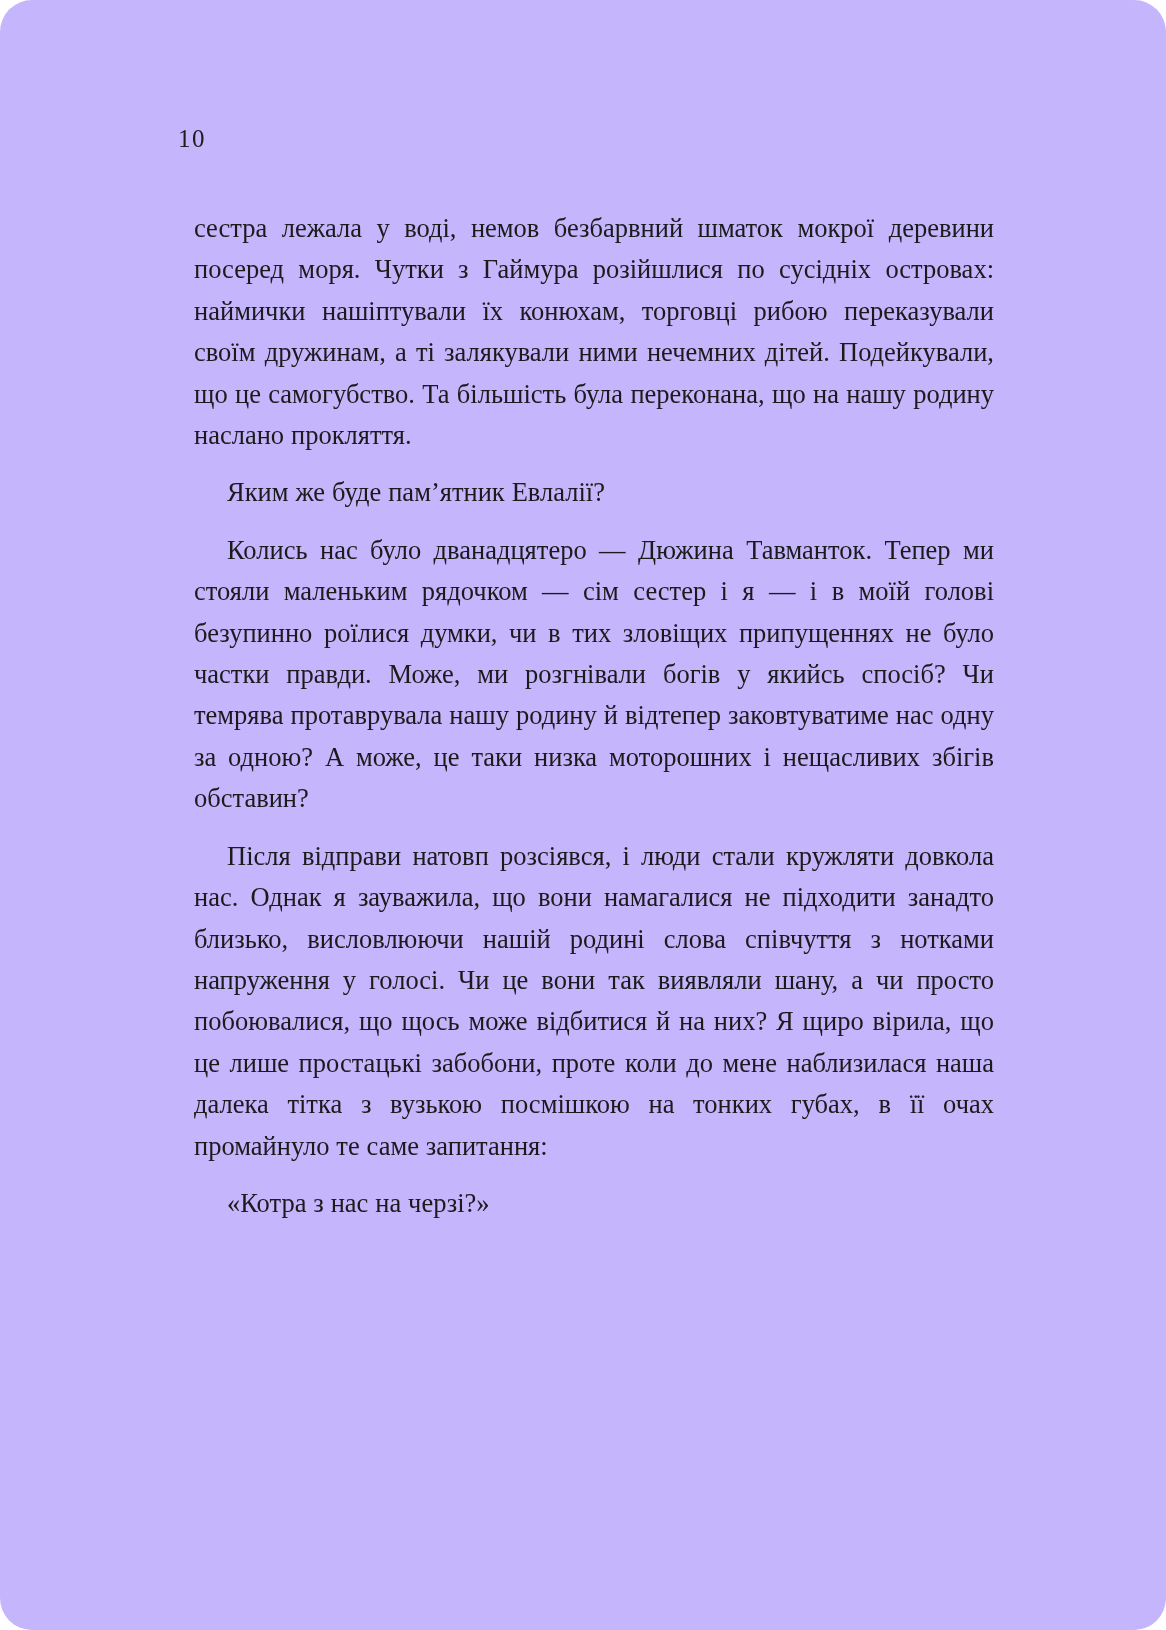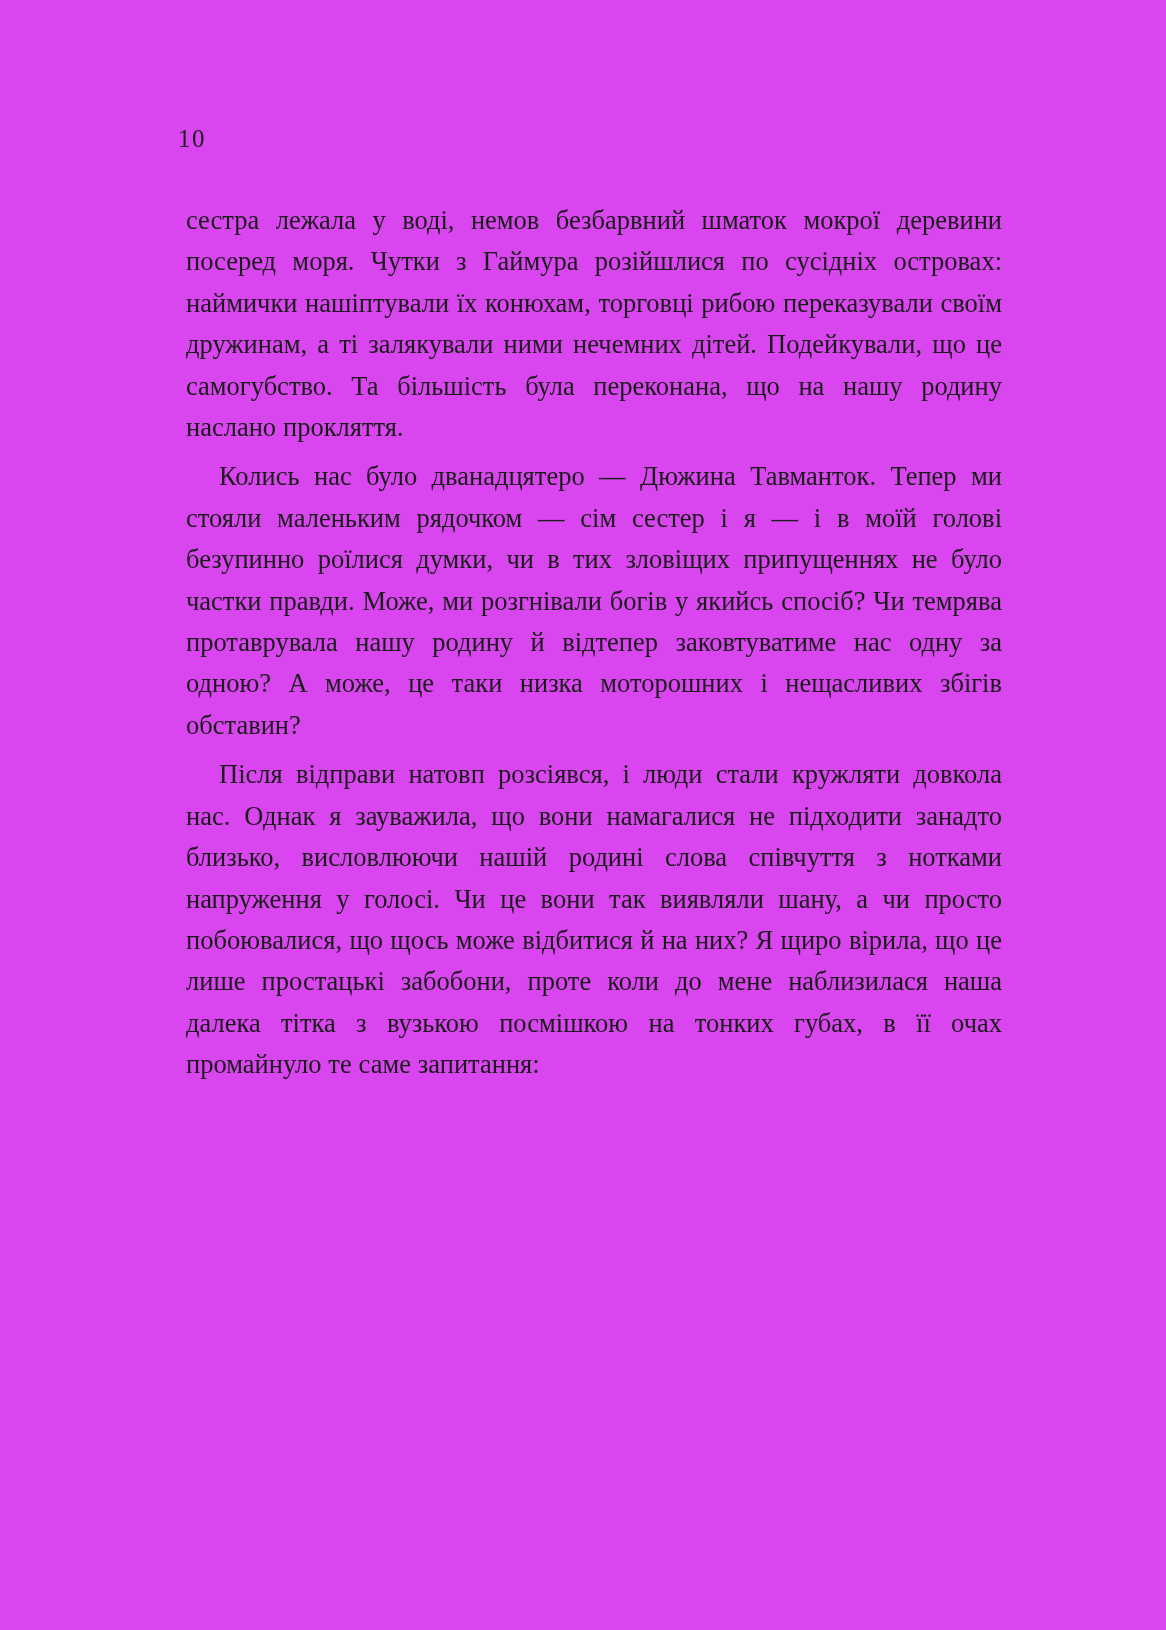--- a/index.html
+++ b/index.html
@@ -31,21 +31,21 @@
   }
 
   .textblock {
     position: absolute;
     left: 178px;
     top: 192px;
     width: 832px;
   }
 
   .textblock p {
-    margin: 8px;
+    margin: 16px;
     font-family: "Liberation Serif", "DejaVu Serif", serif;
     font-size: 26.5px;
     line-height: 41.4px;
     color: #1b1b1b;
     text-align: justify;
     text-justify: inter-word;
     -webkit-hyphens: none;
     hyphens: none;
     word-spacing: 0.01em;
   }
@@ -56,30 +56,32 @@
 
   .textblock p.lastline {
     text-align: left;
   }
 
   
 </style>
 </head>
 <body>
 
-<div class="page" style="background: #d946ef; color: rgb(27, 27, 27);">
+<div class="page" style="background: #c4b5fd; color: rgb(27, 27, 27); border-radius: 32px;">
 
   <div class="folio">10</div>
 
   <div class="textblock">
 
     <p>сестра лежала у воді, немов безбарвний шматок мокрої деревини посеред моря. Чутки з Гаймура розійшлися по сусідніх островах: наймички нашіптували їх конюхам, торговці рибою переказували своїм дружинам, а ті залякували ними нечемних дітей. Подейкували, що це самогубство. Та більшість була переконана, що на нашу родину наслано прокляття.</p>
 
 
+    <p class="indent lastline">Яким же буде пам’ятник Евлалії?</p>
 
     <p class="indent">Колись нас було дванадцятеро — Дюжина Тавманток. Тепер ми стояли маленьким рядочком — сім сестер і я — і в моїй голові безупинно роїлися думки, чи в тих зловіщих припущеннях не було частки правди. Може, ми розгнівали богів у якийсь спосіб? Чи темрява протаврувала нашу родину й відтепер заковтуватиме нас одну за одною? А може, це таки низка моторошних і нещасливих збігів обставин?</p>
 
     <p class="indent">Після відправи натовп розсіявся, і люди стали кружляти довкола нас. Однак я зауважила, що вони намагалися не підходити занадто близько, висловлюючи нашій родині слова співчуття з нотками напруження у голосі. Чи це вони так виявляли шану, а чи просто побоювалися, що щось може відбитися й на них? Я щиро вірила, що це лише простацькі забобони, проте коли до мене наблизилася наша далека тітка з вузькою посмішкою на тонких губах, в її очах промайнуло те саме запитання:</p>
 
+    <p class="indent lastline">«Котра з нас на черзі?»</p>
 
   </div>
 
 </div>
 
 </body></html>

